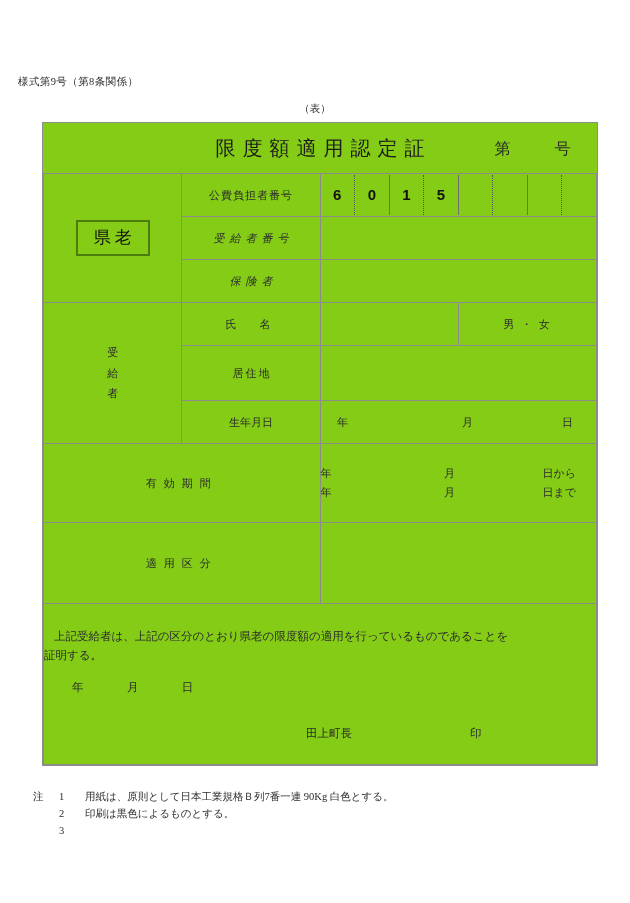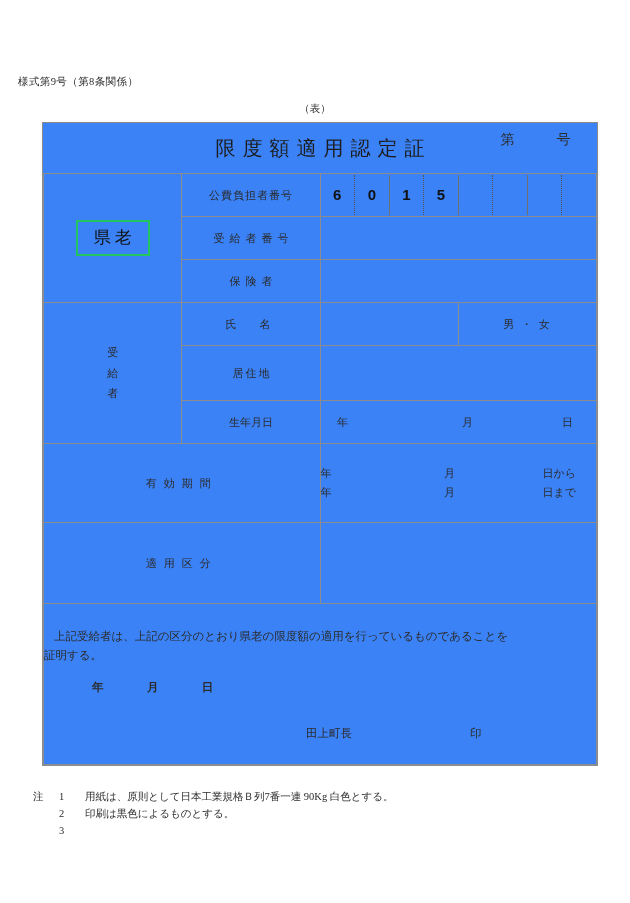--- a/index.html
+++ b/index.html
@@ -45,21 +45,21 @@
 
   
   .cert {
     position: absolute;
     left: 42px;
     top: 122px;
     width: 556px;
     border: 1px solid #8c8c8c;
     border-collapse: collapse;
     box-sizing: border-box;
-    background: #3b82f6;
+    background: #84cc16;
   }
   .cert table {
     width: 100%;
     border-collapse: collapse;
     table-layout: fixed;
   }
   .cert td {
     border: 1px solid #8c8c8c;
     padding: 0;
     vertical-align: middle;
@@ -77,52 +77,52 @@
   .cert-title {
     text-align: center;
     font-size: 20px;
     letter-spacing: 7px;
     padding-left: 7px;
     color: #1c1c1c;
   }
   .doc-no {
     position: absolute;
     right: 12px;
-    top: 8px;
-    font-size: 14px;
+    top: 16px;
+    font-size: 16px;
     letter-spacing: 14px;
     padding-left: 14px;
     white-space: nowrap;
   }
 
   
   .stamp-cell {
     width: 128px;
     text-align: center;
     border-left: none;
   }
   .stamp-box {
     display: inline-block;
-    border: 2px solid #22c55e;
+    border: 2px solid #4d7c0f;
     padding: 6px 16px;
     font-size: 17px;
     letter-spacing: 4px;
     padding-right: 12px;
     color: #111;
     line-height: 1.15;
   }
 
   
   .num-label {
     width: 132px;
     text-align: center;
     letter-spacing: 1px;
     height: 42px;
   }
-  .num-label.spaced { letter-spacing: 5px; padding-left: 5px; }
+  .num-label.spaced { letter-spacing: 5px; padding-left: 5px; font-style: italic; }
 
   
   .grid-cell {
     padding: 0;
     border-right: none;
   }
   .digits {
     display: flex;
     width: 100%;
     height: 100%;
@@ -220,23 +220,22 @@
     padding: 28px 26px 0 26px;
     vertical-align: top;
   }
   .stmt-text {
     font-size: 11.5px;
     line-height: 1.65;
     text-indent: 10px;
   }
   .stmt-date {
     margin-top: 16px;
-    padding-left: 48px;
+    padding-left: 28px;
     font-size: 11.5px;
-    font-weight: bold;
   }
   .stmt-date .unit { display: inline-block; }
   .sd-y { width: 52px; }
   .sd-m { width: 52px; }
   .sign-line {
     margin-top: 31px;
     font-size: 11.5px;
     display: flex;
   }
   .sign-name { margin-left: 262px; }

